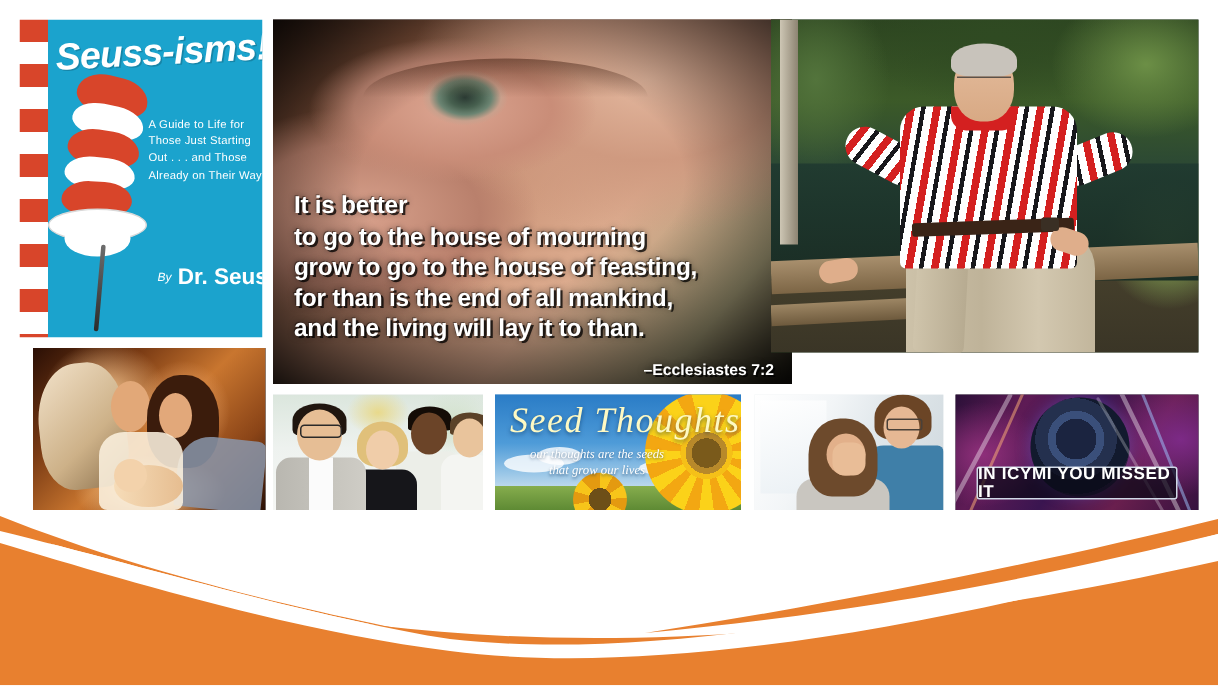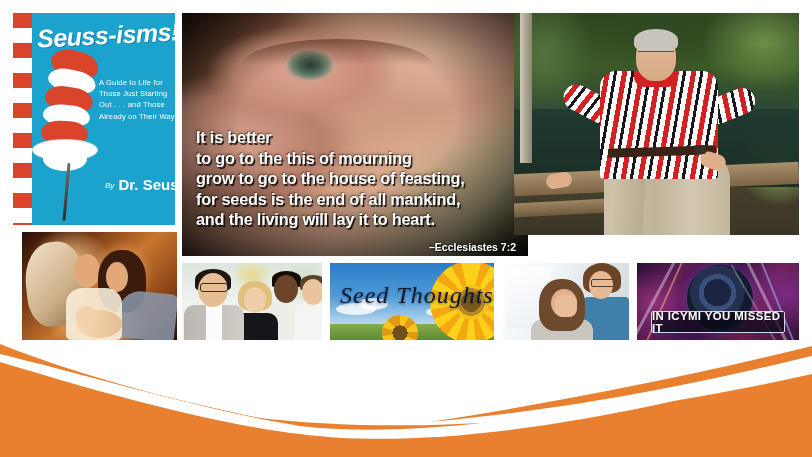--- a/index.html
+++ b/index.html
@@ -261,23 +261,23 @@
                      #fbd219 72% 76%, #f3a712 76% 80%, #fbd219 80% 84%, #f3a712 84% 88%, #fbd219 88% 92%, #f3a712 92% 96%, #fbd219 96% 100%);
   }
   .sd-sun-sm{
     position:absolute;left:52px;top:52px;width:36px;height:36px;border-radius:50%;
     background:
       radial-gradient(circle at 50% 50%, #6d4f18 0 30%, transparent 30%),
       conic-gradient(#f7c51a 0 8%, #e49a10 8% 16%, #f7c51a 16% 24%, #e49a10 24% 32%, #f7c51a 32% 40%, #e49a10 40% 48%,
                      #f7c51a 48% 56%, #e49a10 56% 64%, #f7c51a 64% 72%, #e49a10 72% 80%, #f7c51a 80% 88%, #e49a10 88% 100%);
   }
   .sd-title{
-    position:absolute;left:10px;top:19px;
+    position:absolute;left:10px;top:5px;
     font-family:"Liberation Serif", serif;
-    font-style:italic;font-size:24px;color:#0f172a;
+    font-style:italic;font-size:24px;color:#fef9c3;
     text-shadow:0 1px 3px rgba(0,40,80,.55);
     white-space:nowrap;letter-spacing:1px;
   }
   .sd-tag{
     position:absolute;left:8px;top:34px;width:120px;
     font-family:"Liberation Serif", serif;
     font-style:italic;font-size:8.5px;line-height:11px;color:#ffffff;
     text-align:center;text-shadow:0 1px 2px rgba(0,40,80,.6);
   }
 
@@ -366,24 +366,24 @@
       <span>Dr. Seuss</span>
     </div>
   </div>
 
   <div class="tile" id="tile-quote">
     <div class="eye-photo"></div>
     <div class="eye-lash"></div>
     <div class="eye-vignette"></div>
     <div class="quote-block">
       <span class="ln">It is better</span>
-      <span class="ln">to go to the this of mourning</span>
+      <span class="ln">to go to the house of mourning</span>
       <span class="ln">grow to go to the house of feasting,</span>
-      <span class="ln">for seeds is the end of all mankind,</span>
-      <span class="ln">and the living will lay it to heart.</span>
+      <span class="ln">for than is the end of all mankind,</span>
+      <span class="ln">and the living will lay it to than.</span>
     </div>
     <div class="quote-src">–Ecclesiastes 7:2</div>
   </div>
 
   <div class="tile" id="tile-man">
     <div class="mp-trees"></div>
     <div class="mp-water"></div>
     <div class="mp-post"></div>
     <div class="mp-railing"></div>
     <div class="mp-railing2"></div>
@@ -442,20 +442,24 @@
 
   <div class="tile" id="tile-seed">
     <div class="sd-sky"></div>
     <div class="sd-cloud sd-c1"></div>
     <div class="sd-cloud sd-c2"></div>
     <div class="sd-cloud sd-c3"></div>
     <div class="sd-ground"></div>
     <div class="sd-sun-sm"></div>
     <div class="sd-sun-big"></div>
     <div class="sd-title">Seed Thoughts</div>
+    <div class="sd-tag">
+      <span>our thoughts are the seeds</span><br>
+      <span>that grow our lives</span>
+    </div>
   </div>
 
   <div class="tile" id="tile-comfort">
     <div class="cf-bg"></div>
     <div class="cf-win"></div>
     <div class="cf-p2body"></div>
     <div class="cf-p2hair"></div>
     <div class="cf-p2f"></div>
     <div class="cf-p2gl"></div>
     <div class="cf-arm"></div>

